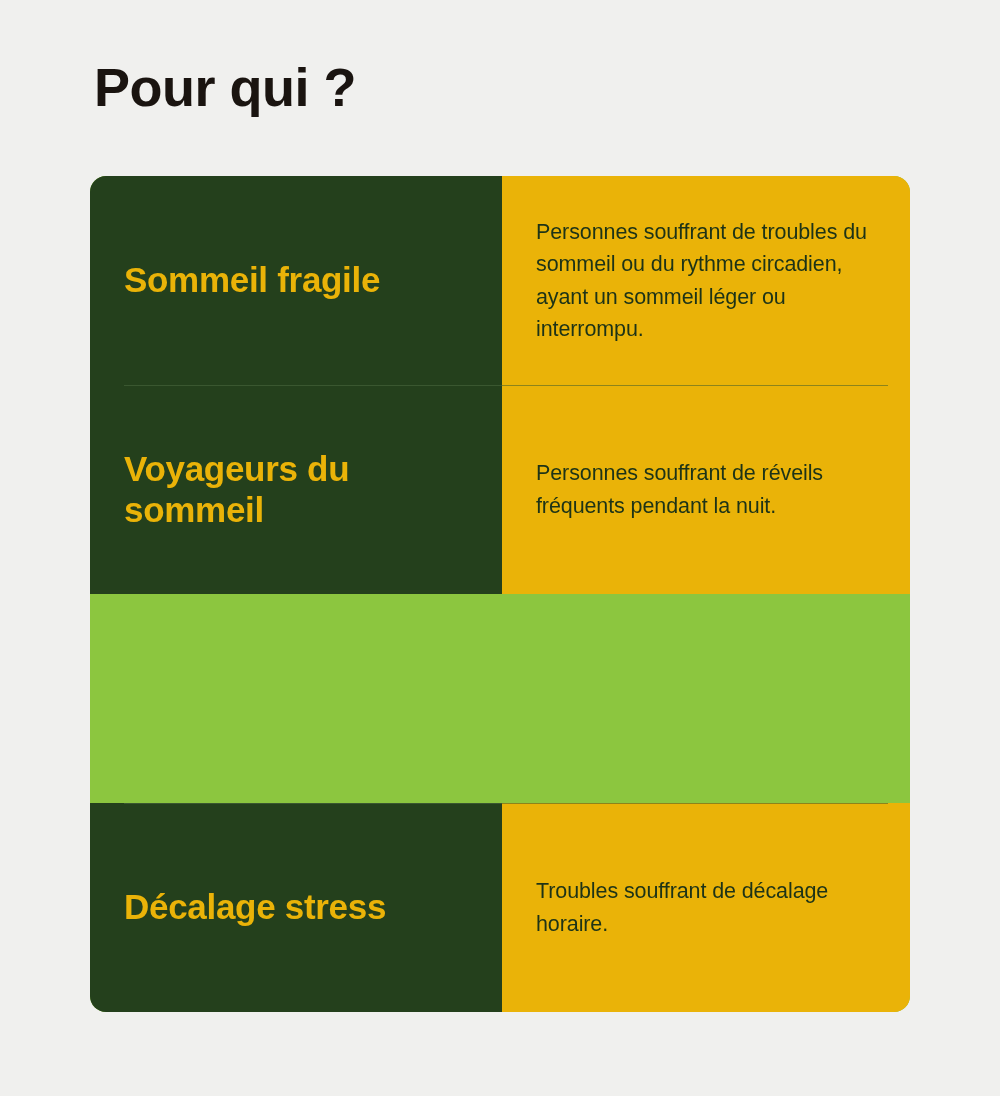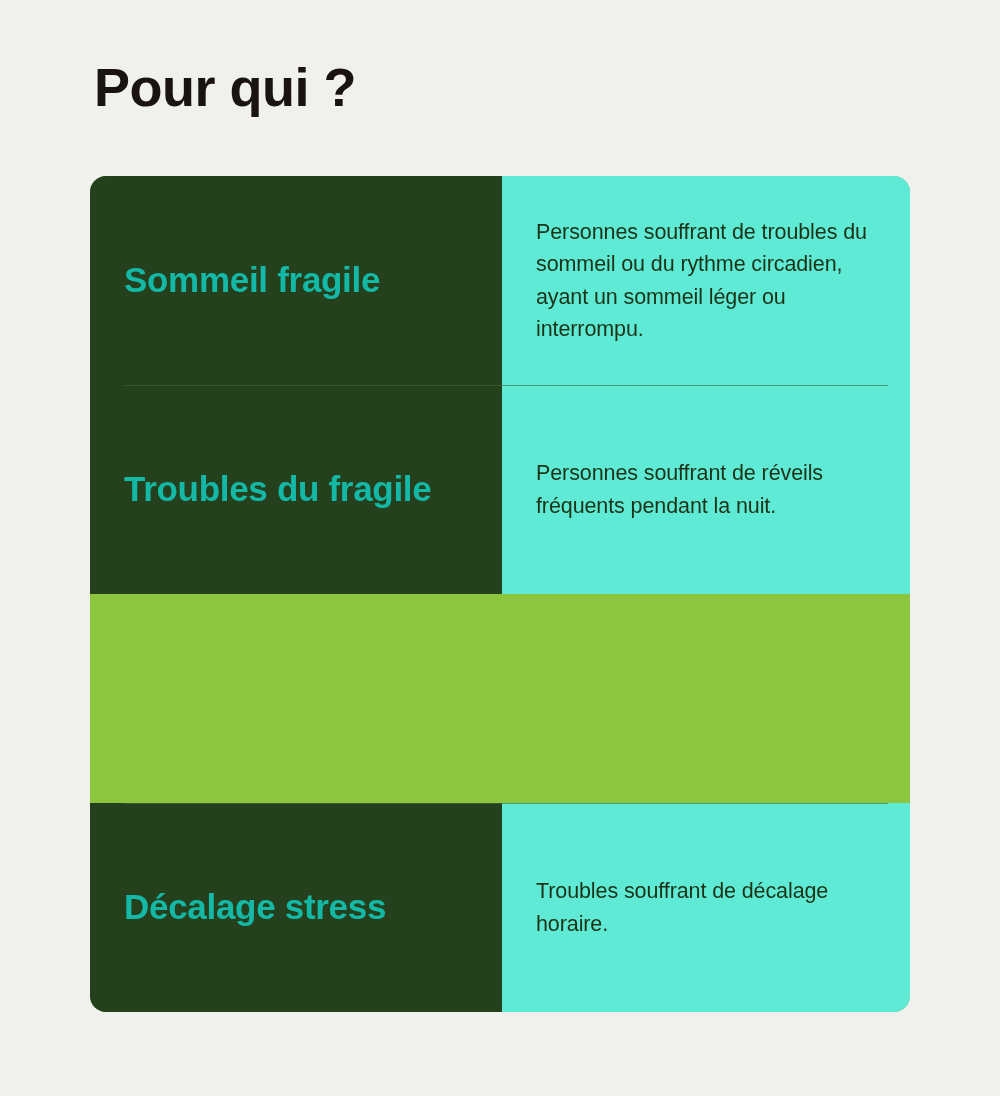--- a/index.html
+++ b/index.html
@@ -52,28 +52,28 @@
     width: 412px;
     flex: 0 0 412px;
     background: #24401c;
     display: flex;
     align-items: center;
     box-sizing: border-box;
     padding: 0 34px;
   }
   .cell-right {
     flex: 1 1 auto;
-    background: #5eead4;
+    background: #eab308;
     display: flex;
     align-items: center;
     box-sizing: border-box;
     padding: 8px 34px;
   }
   .term {
-    color: #14b8a6;
+    color: #eab308;
     font-size: 35px;
     font-weight: bold;
     line-height: 1.15;
     letter-spacing: -0.3px;
   }
   .desc {
     color: #1d3317;
     font-size: 21.5px;
     line-height: 1.5;
     letter-spacing: -0.1px;
@@ -113,21 +113,21 @@
       <div class="cell-left">
         <span class="term">Sommeil fragile</span>
       </div>
       <div class="cell-right">
         <span class="desc">Personnes souffrant de troubles du sommeil ou du rythme circadien, ayant un sommeil léger ou interrompu.</span>
       </div>
     </div>
 
     <div class="row">
       <div class="cell-left">
-        <span class="term">Troubles du fragile</span>
+        <span class="term">Voyageurs du sommeil</span>
       </div>
       <div class="cell-right">
         <span class="desc">Personnes souffrant de réveils fréquents pendant la nuit.</span>
       </div>
     </div>
 
     <div class="row">
     </div>
 
     <div class="row">

